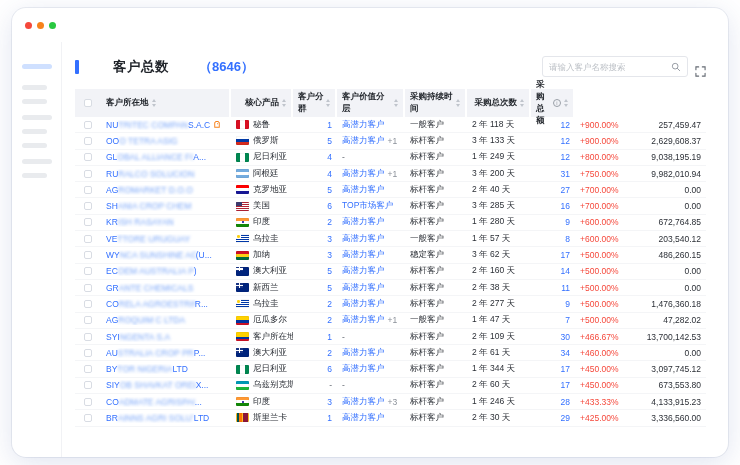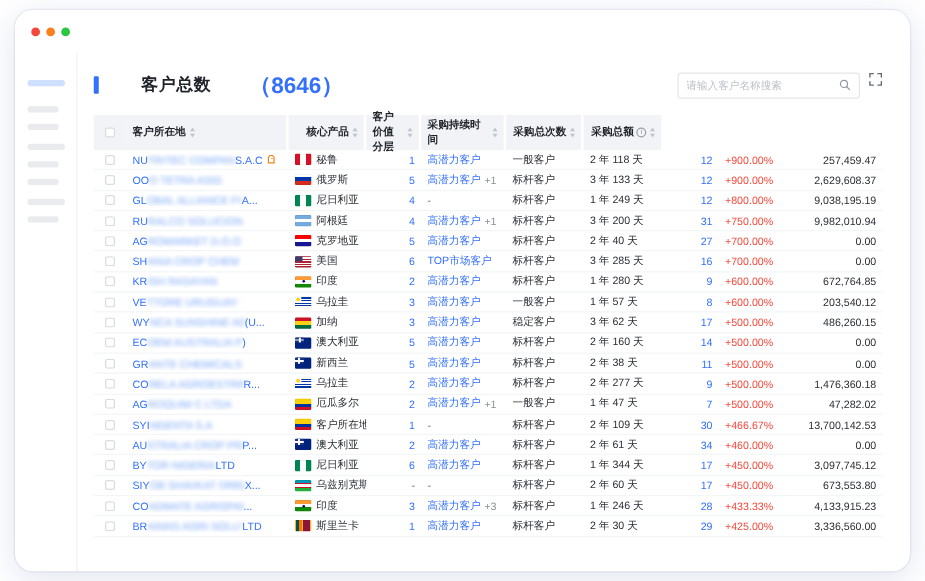--- a/index.html
+++ b/index.html
@@ -20,23 +20,23 @@
   .sk { height:5px; border-radius:3px; background:#e9ebee; margin:0 0 9px 10px; width:25px; }
   .sk.blue { background:#cfe0ff; width:30px; margin-bottom:16px; }
   .sk.w { width:30px; }
   .sk.gap { margin-top:11px; }
 
   .main { flex:1; padding:10px 22px 0 13px; position:relative; }
 
   .page-head { display:flex; align-items:center; margin-top:4px; margin-bottom:12px;gap:28px; }
   .tmark { width:4px; height:14px; background:#3370ff; border-radius:1px; margin-right:6px; }
   .title { font-size:13.5px; font-weight:700; color:#1f2329; letter-spacing:.5px; }
-  .count { font-size:18px; font-weight:700; color:#3370ff; margin-left:2px; }
-
-  .search-wrap { margin-left:auto; display:flex; align-items:flex-start; gap:7px; }
+  .count { font-size:13px; font-weight:700; color:#3370ff; margin-left:2px; }
+
+  .search-wrap { margin-left:auto; display:flex; align-items:flex-end; gap:7px; }
   .search-box { width:146px; height:21px; border:1px solid #e4e6eb; border-radius:3px; display:flex; align-items:center; padding:0 6px; background:#fff; }
   .search-box input { border:none; outline:none; flex:1; font-size:8.5px; color:#43474d; font-family:inherit; min-width:0; }
   .search-box input::placeholder { color:#bcc0c6; }
   .sicon { width:10px; height:10px; flex:none; }
   .eicon { width:11px; height:11px; flex:none; cursor:pointer; }
 
   .table { width:631px; font-size:8.5px; }
   .grid { display:grid; grid-template-columns:26px 130px 62px 44px 68px 62px 64px 44px 58px 1fr; align-items:center; }
 
   .thead { height:28px; }
@@ -145,20 +145,27 @@
             <div class="th">
                 <span>客户所在地</span>
                 <span class="sorter">
                   <i class="car up"></i>
                   <i class="car down"></i>
                 </span>
               </div>
             <div class="th right">
                 <span>核心产品</span>
                 <span class="sorter">
+                  <i class="car up"></i>
+                  <i class="car down"></i>
+                </span>
+              </div>
+            <div class="th">
+                <span>客户分群</span>
+                <span class="sorter" style="margin-left:auto">
                   <i class="car up"></i>
                   <i class="car down"></i>
                 </span>
               </div>
             <div class="th">
                 <span>客户价值分层</span>
                 <span class="sorter">
                   <i class="car up"></i>
                   <i class="car down"></i>
                 </span>

